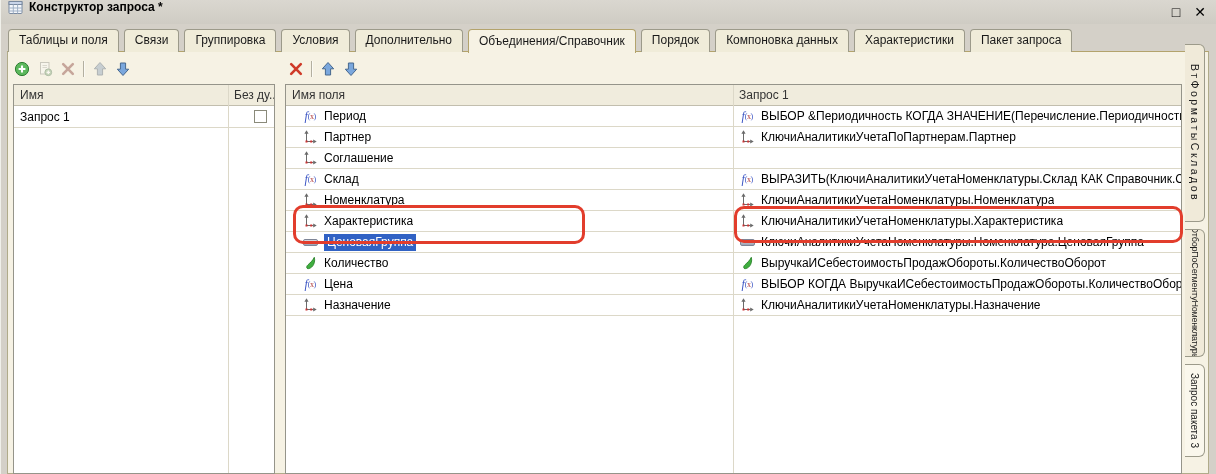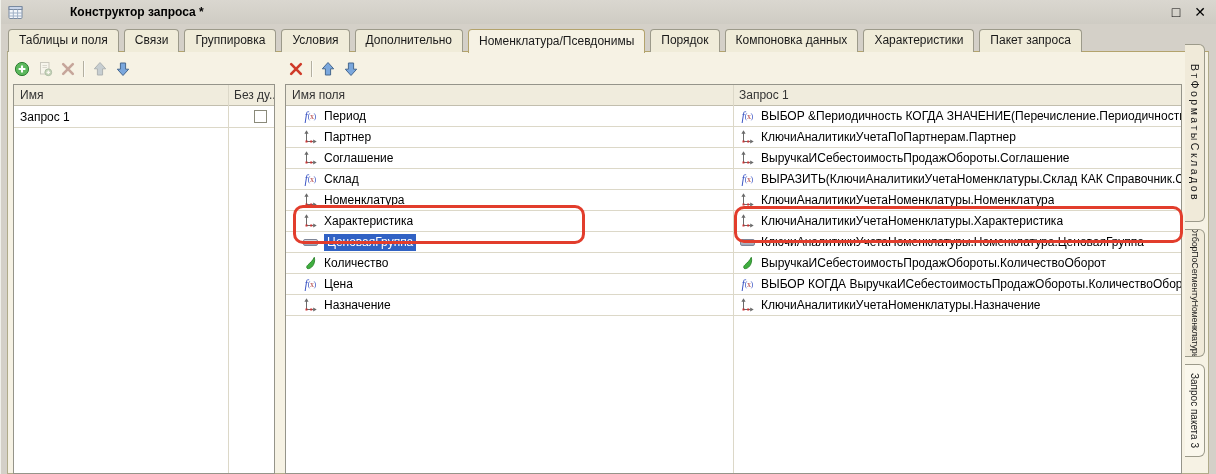--- a/index.html
+++ b/index.html
@@ -1,21 +1,21 @@
 <!DOCTYPE html>
 <html><head>
 <meta charset="utf-8">
 <style>
   html,body{margin:0;padding:0;background:#808080;}
   .window{position:relative;width:1216px;height:474px;background:#d4d0c8;
     font-family:"Liberation Sans",sans-serif;font-size:12px;color:#000;overflow:hidden;
     border-left:1px solid #f0f0ea;box-sizing:border-box;}
   
-  .titlebar{position:absolute;left:0;top:0;width:100%;height:24px;display:flex;align-items:center;
-    background:linear-gradient(#dad7d0,#cfccc4);padding-left:7px;box-sizing:border-box;gap:41px;}
+  .titlebar{position:absolute;left:0;top:0;width:100%;height:24px;display:flex;
+    background:linear-gradient(#dad7d0,#cfccc4);padding-left:7px;box-sizing:border-box;}
   .title-ic{width:16px;height:15px;margin-right:5px;flex:0 0 auto;}
   .title-text{font-weight:bold;}
   .win-btns{position:absolute;right:10px;top:0;height:24px;display:flex;align-items:center;gap:14px;}
   .win-btn{font-size:14px;line-height:14px;cursor:default;}
   
   .tabstrip{position:absolute;left:7px;top:29px;display:flex;align-items:flex-start;gap:5px;z-index:3;}
   .tab{height:17px;padding:3px 10px 2px;background:#f0ecd9;border:1px solid #9c9a8a;border-bottom:none;
     border-radius:4px 4px 0 0;white-space:nowrap;color:#1a1a1a;}
   .tab.active{background:#f6f2e4;border-color:#b3a36c;padding-top:4px;margin-bottom:-1px;z-index:4;position:relative;}
   
@@ -85,21 +85,21 @@
       <span class="win-btn">✕</span>
     </div>
   </div>
 
   <div class="tabstrip" id="tabstrip">
       <div class="tab">Таблицы и поля</div>
       <div class="tab">Связи</div>
       <div class="tab">Группировка</div>
       <div class="tab">Условия</div>
       <div class="tab">Дополнительно</div>
-      <div class="tab active">Номенклатура/Псевдонимы</div>
+      <div class="tab active">Объединения/Справочник</div>
       <div class="tab">Порядок</div>
       <div class="tab">Компоновка данных</div>
       <div class="tab">Характеристики</div>
       <div class="tab">Пакет запроса</div>
     </div>
 
   <div class="page"></div>
 
   <div class="toolbar lt" id="tb-left">
       <span class="tbi">
@@ -221,32 +221,20 @@
               <svg width="14" height="14" viewBox="0 0 14 14">
                 <path d="M3.5 2.5 V11.5 H10.5" fill="none" stroke="#6a6a6a"></path>
                 <path d="M3.5 0.3 L1.4 3.8 H5.6 Z" fill="#6a6a6a"></path>
                 <path d="M13.7 11.5 L10.2 9.4 V13.6 Z" fill="#6a6a6a"></path>
                 <rect x="2.5" y="10.5" width="2" height="2" fill="#cc3333"></rect>
                 <rect x="7.2" y="10.5" width="2" height="2" fill="#cc3333"></rect>
               </svg>
             </span>
             <span class="txt">Соглашение</span>
           </div>
-          <div class="c2">
-            <span class="ic ic-axis">
-              <svg width="14" height="14" viewBox="0 0 14 14">
-                <path d="M3.5 2.5 V11.5 H10.5" fill="none" stroke="#6a6a6a"></path>
-                <path d="M3.5 0.3 L1.4 3.8 H5.6 Z" fill="#6a6a6a"></path>
-                <path d="M13.7 11.5 L10.2 9.4 V13.6 Z" fill="#6a6a6a"></path>
-                <rect x="2.5" y="10.5" width="2" height="2" fill="#cc3333"></rect>
-                <rect x="7.2" y="10.5" width="2" height="2" fill="#cc3333"></rect>
-              </svg>
-            </span>
-            <span class="txt">ВыручкаИСебестоимостьПродажОбороты.Соглашение</span>
-          </div>
         </div>
         <div class="rrow">
           <div class="c1">
             <span class="ic ic-fx">
               <i>f</i>
               <em>(<b>x</b>)</em>
             </span>
             <span class="txt b">Склад</span>
           </div>
           <div class="c2">

